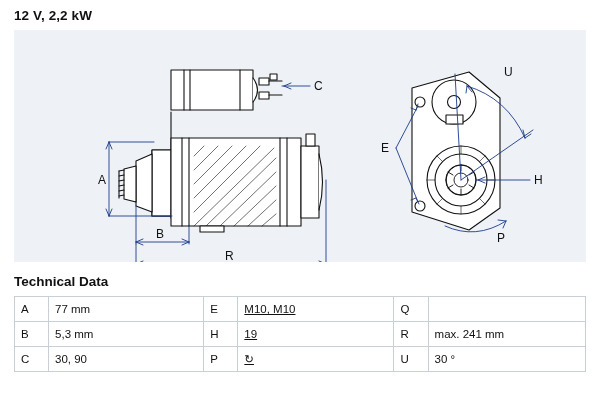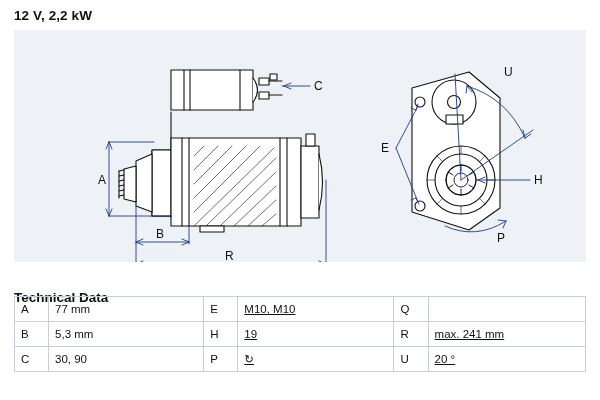--- a/index.html
+++ b/index.html
@@ -19,41 +19,41 @@
 
   .drawing{
     position:absolute;left:14px;top:30px;
     width:572px;height:232px;
     background:#eef2f6;
   }
   .drawing svg{display:block;}
 
   .tech-title{
     position:absolute;left:14px;top:274px;
-    font-size:13.5px;font-weight:bold;margin-top:16px;
+    font-size:13.5px;font-weight:bold;
   }
 
   table.tech{
     position:absolute;left:14px;top:296px;
     width:572px;
     border-collapse:collapse;
     font-size:11.5px;
   }
   table.tech td{
     border:1px solid #c9cfd6;
     padding:4px 6px;
     height:16px;
     vertical-align:middle;
     white-space:nowrap;
   }
   td.k{width:22px;text-align:left;}
   td.v{text-align:left;}
   .c1k{width:22px;} .c1v{width:150px;}
   .c2k{width:22px;} .c2v{width:150px;text-decoration:underline;}
-  .c3k{width:22px;} .c3v{width:150px;text-decoration:underline;}
+  .c3k{width:22px;} .c3v{width:150px;}
 </style>
 </head>
 <body>
 
 <div class="page">
 
   <div class="title">12 V, 2,2 kW</div>
 
   <div class="drawing">
     <svg width="572" height="232" viewBox="0 0 572 232">
@@ -227,18 +227,18 @@
         <td class="v c2v">19</td>
         <td class="k c3k">R</td>
         <td class="v c3v">max. 241 mm</td>
       </tr>
       <tr>
         <td class="k c1k">C</td>
         <td class="v c1v">30, 90</td>
         <td class="k c2k">P</td>
         <td class="v c2v">↻</td>
         <td class="k c3k">U</td>
-        <td class="v c3v">20 °</td>
+        <td class="v c3v">30 °</td>
       </tr>
     </tbody>
   </table>
 
 </div>
 
 </body></html>

